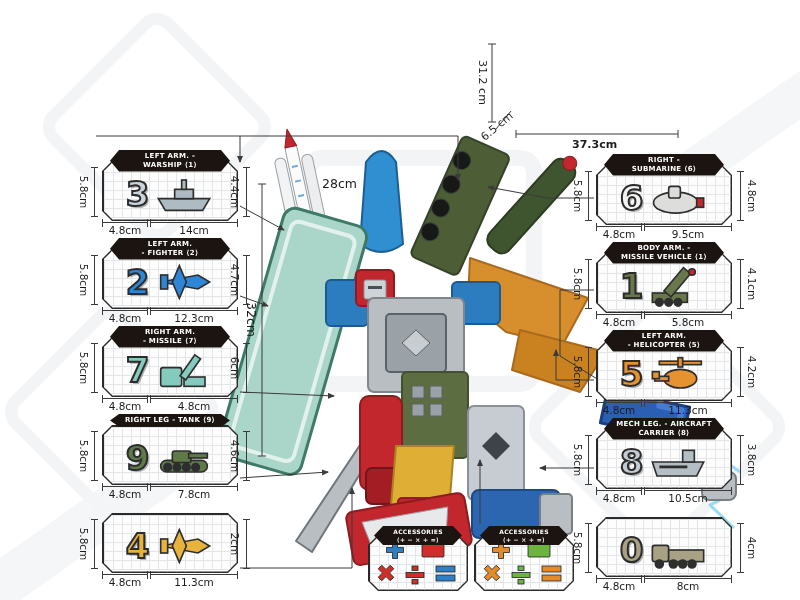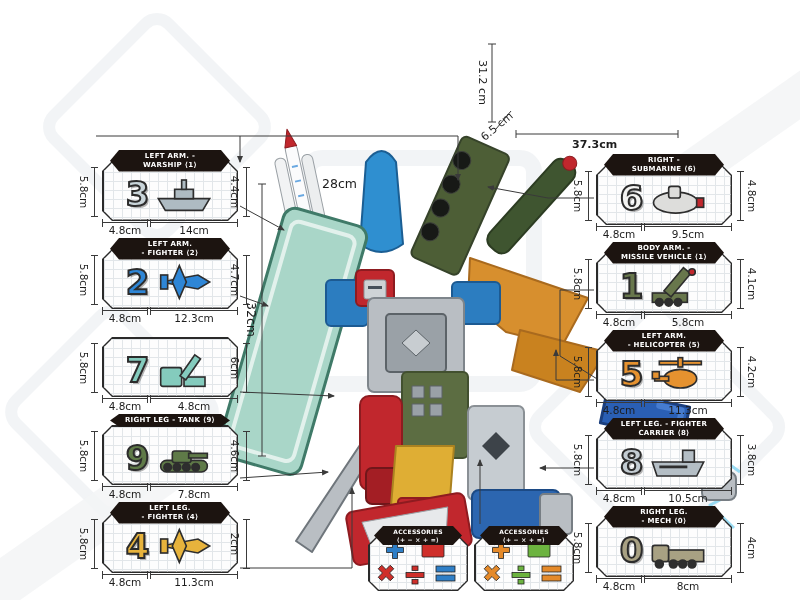--- a/index.html
+++ b/index.html
@@ -303,20 +303,24 @@
     <div class="vline rdim" data-name="vehicle-height-dimension-line">
       <span class="vtext" data-name="vehicle-height-dimension-label">4.7cm</span>
     </div>
     <div class="bdims" data-name="width-dimension-labels">
       <span class="bd bd1" data-name="number-width-label">4.8cm</span>
       <span class="bd bd2" data-name="vehicle-length-label">12.3cm</span>
     </div>
   </div>
 
   <div class="callout" data-name="component-callout">
+    <div class="hdr" data-name="callout-title-bar">
+      <span data-name="callout-title-line1">RIGHT ARM.</span>
+      <span data-name="callout-title-line2">- MISSILE ⟨7⟩</span>
+    </div>
     <div class="cbox" data-name="callout-box">
       <div class="cbox-in">
         <span class="num" data-name="number-block" style="color: rgb(132, 203, 189);">7</span>
         <svg class="veh" viewBox="0 0 24 18" fill="currentColor" data-name="missile-launcher-icon" style="color: rgb(132, 203, 189);">
           <use href="#icon-missile"></use>
         </svg>
       </div>
     </div>
     <div class="vline ldim" data-name="height-dimension-line">
       <span class="vtext" data-name="height-dimension-label">5.8cm</span>
@@ -349,24 +353,20 @@
     <div class="vline rdim" data-name="vehicle-height-dimension-line">
       <span class="vtext" data-name="vehicle-height-dimension-label">4.6cm</span>
     </div>
     <div class="bdims" data-name="width-dimension-labels">
       <span class="bd bd1" data-name="number-width-label">4.8cm</span>
       <span class="bd bd2" data-name="vehicle-length-label">7.8cm</span>
     </div>
   </div>
 
   <div class="callout" data-name="component-callout">
-    <div class="hdr" data-name="callout-title-bar">
-      <span data-name="callout-title-line1">LEFT LEG.</span>
-      <span data-name="callout-title-line2">- FIGHTER ⟨4⟩</span>
-    </div>
     <div class="cbox" data-name="callout-box">
       <div class="cbox-in">
         <span class="num" data-name="number-block" style="color: rgb(231, 179, 60);">4</span>
         <svg class="veh" viewBox="0 0 24 18" fill="currentColor" data-name="fighter-icon" style="color: rgb(231, 179, 60);">
           <use href="#icon-fighter"></use>
         </svg>
       </div>
     </div>
     <div class="vline ldim" data-name="height-dimension-line">
       <span class="vtext" data-name="height-dimension-label">5.8cm</span>
@@ -451,21 +451,21 @@
       <span class="vtext" data-name="vehicle-height-dimension-label">4.2cm</span>
     </div>
     <div class="bdims" data-name="width-dimension-labels">
       <span class="bd bd1" data-name="number-width-label">4.8cm</span>
       <span class="bd bd2" data-name="vehicle-length-label">11.3cm</span>
     </div>
   </div>
 
   <div class="callout" data-name="component-callout">
     <div class="hdr" data-name="callout-title-bar">
-      <span data-name="callout-title-line1">LEFT LEG. - FIGHTER</span>
+      <span data-name="callout-title-line1">MECH LEG. - AIRCRAFT</span>
       <span data-name="callout-title-line2">CARRIER ⟨8⟩</span>
     </div>
     <div class="cbox" data-name="callout-box">
       <div class="cbox-in">
         <span class="num" data-name="number-block" style="color: rgb(195, 204, 210);">8</span>
         <svg class="veh" viewBox="0 0 24 18" fill="currentColor" data-name="aircraft-carrier-icon" style="color: rgb(180, 190, 197);">
           <use href="#icon-carrier"></use>
         </svg>
       </div>
     </div>
@@ -475,24 +475,20 @@
     <div class="vline rdim" data-name="vehicle-height-dimension-line">
       <span class="vtext" data-name="vehicle-height-dimension-label">3.8cm</span>
     </div>
     <div class="bdims" data-name="width-dimension-labels">
       <span class="bd bd1" data-name="number-width-label">4.8cm</span>
       <span class="bd bd2" data-name="vehicle-length-label">10.5cm</span>
     </div>
   </div>
 
   <div class="callout" data-name="component-callout">
-    <div class="hdr" data-name="callout-title-bar">
-      <span data-name="callout-title-line1">RIGHT LEG.</span>
-      <span data-name="callout-title-line2">- MECH ⟨0⟩</span>
-    </div>
     <div class="cbox" data-name="callout-box">
       <div class="cbox-in">
         <span class="num" data-name="number-block" style="color: rgb(168, 161, 131);">0</span>
         <svg class="veh" viewBox="0 0 24 18" fill="currentColor" data-name="armored-truck-icon" style="color: rgb(168, 161, 131);">
           <use href="#icon-mech"></use>
         </svg>
       </div>
     </div>
     <div class="vline ldim" data-name="height-dimension-line">
       <span class="vtext" data-name="height-dimension-label">5.8cm</span>

